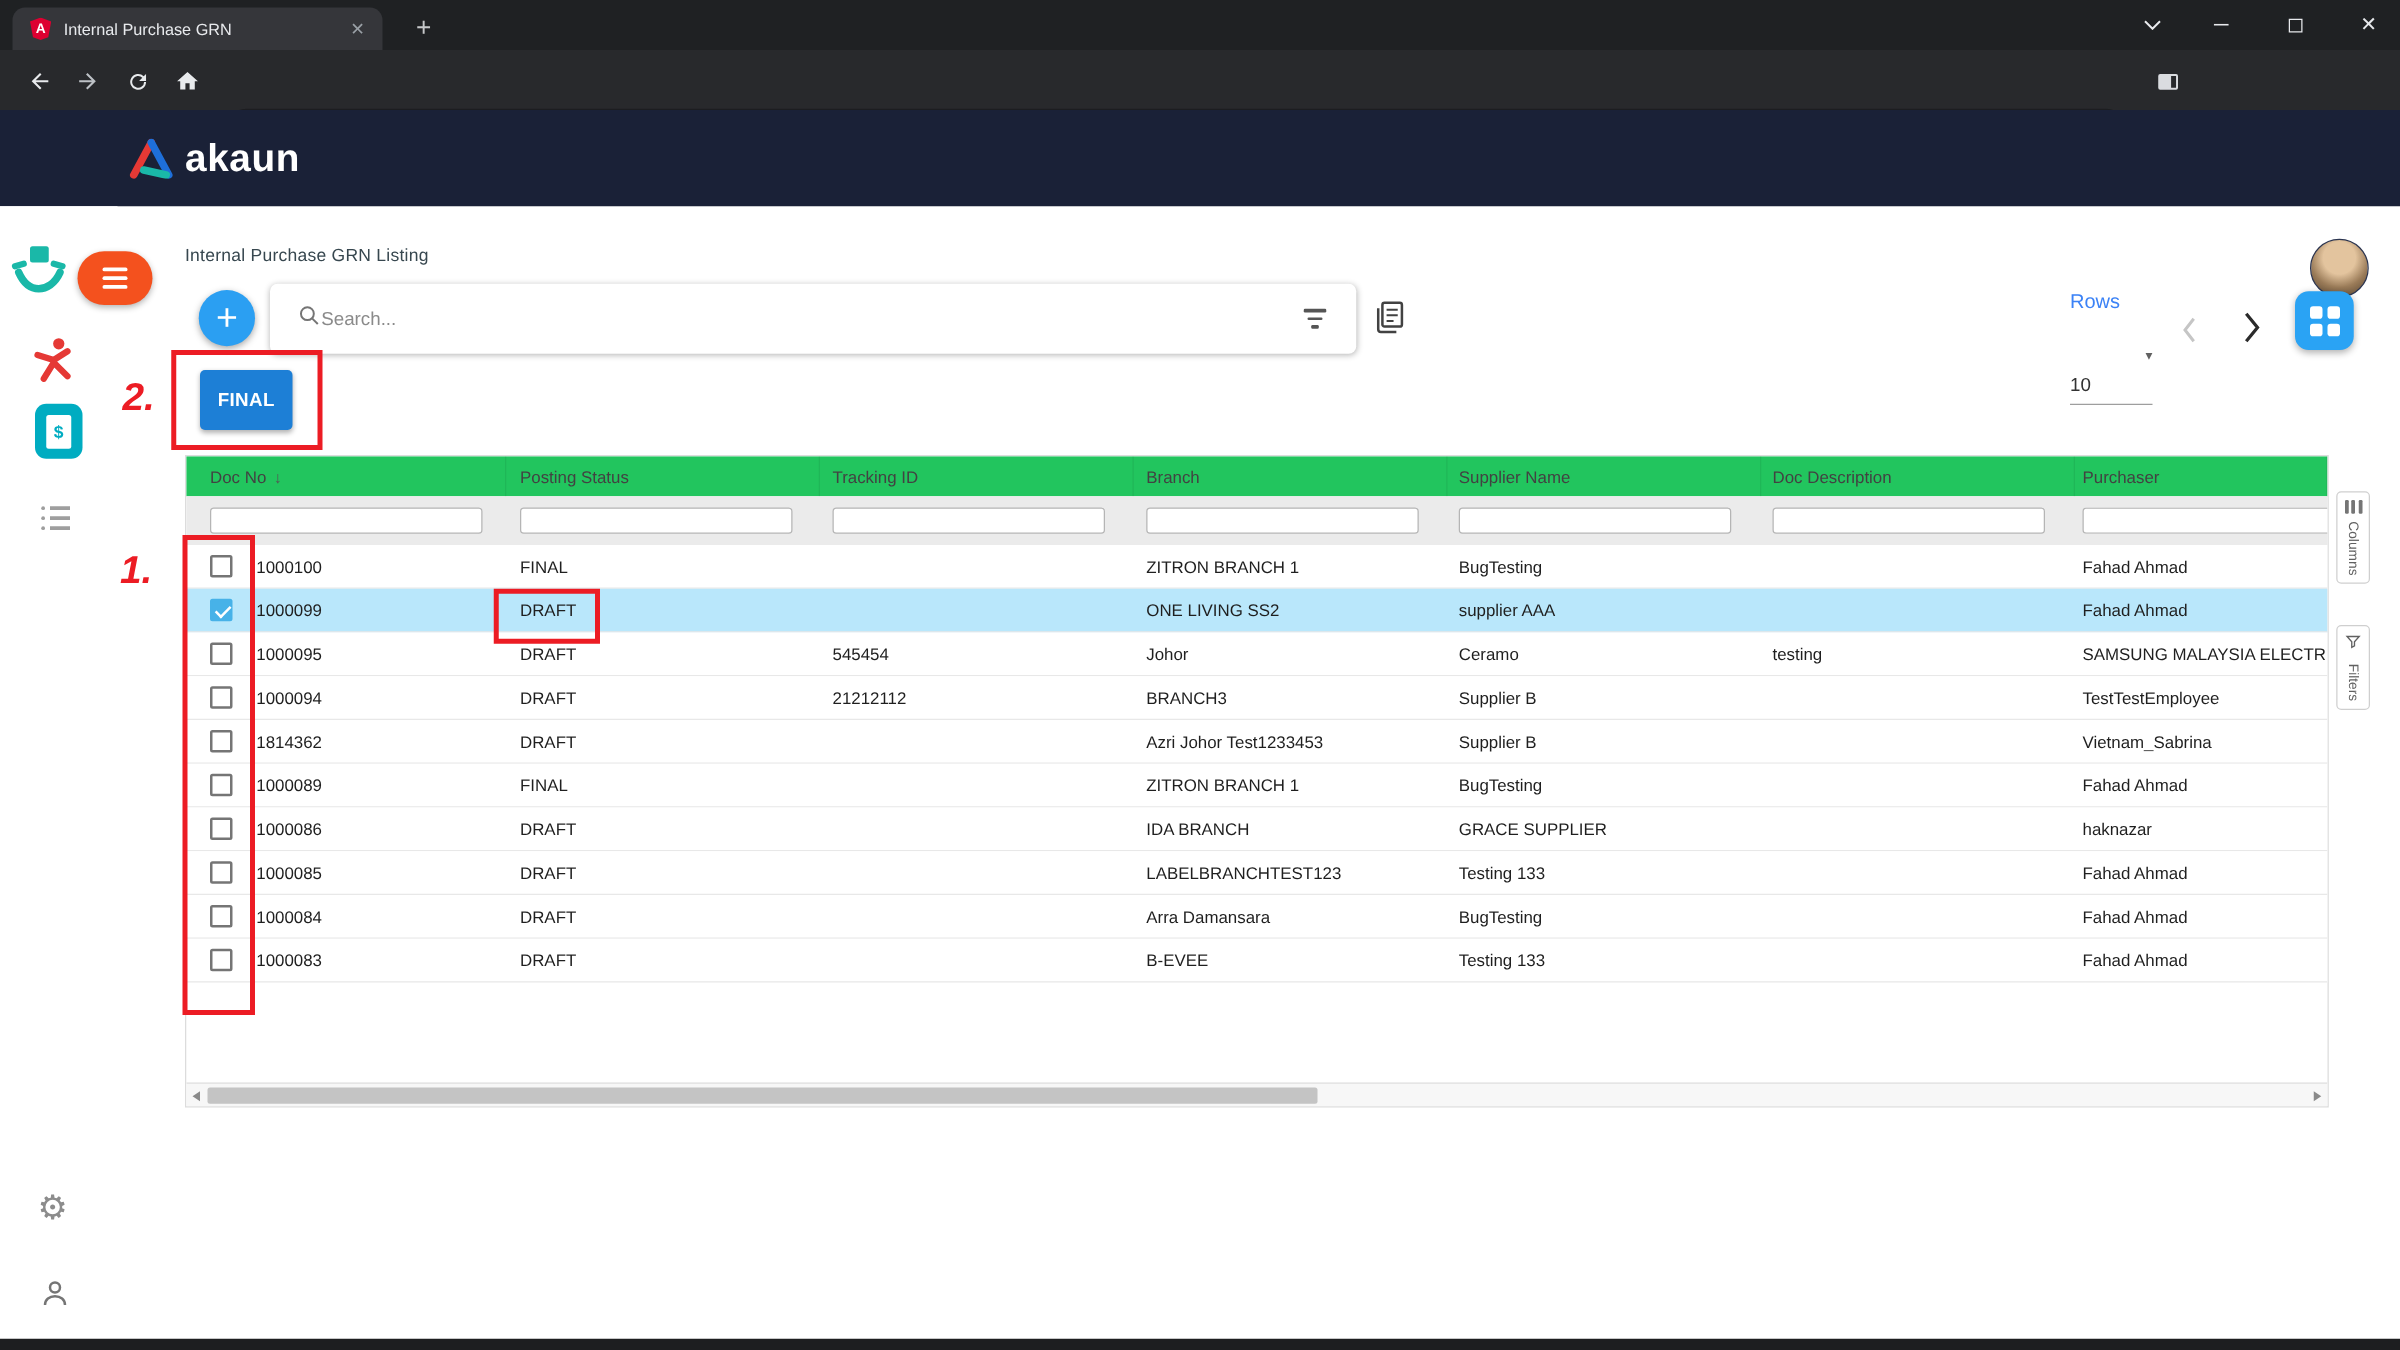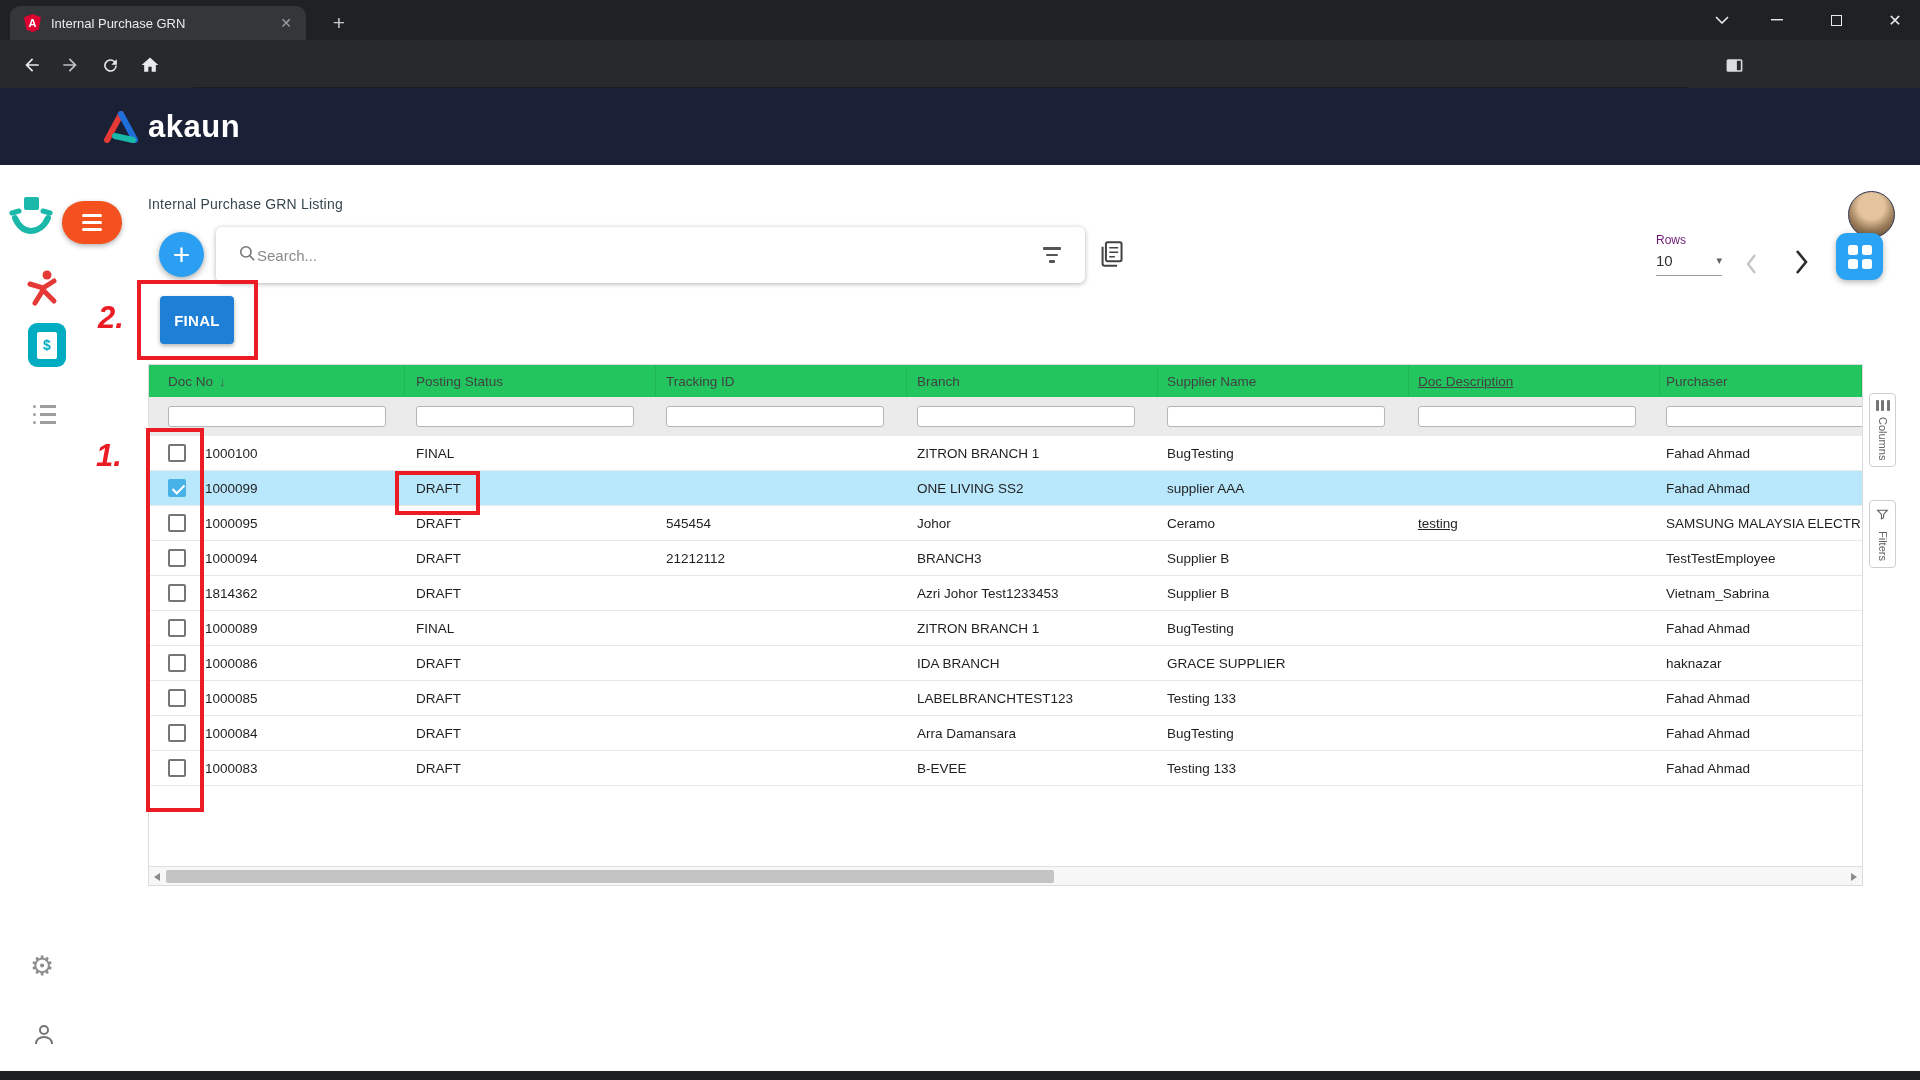--- a/index.html
+++ b/index.html
@@ -53,23 +53,23 @@
 
   .fab { position:absolute; left:159px; top:232px; width:45px; height:45px; border-radius:50%; background:#2b9ff2; color:#fff; font-size:30px; font-weight:300; display:flex; align-items:center; justify-content:center; box-shadow:0 2px 6px rgba(0,0,0,.35); }
   .searchcard { position:absolute; left:216px; top:227px; width:869px; height:56px; background:#fff; border-radius:6px; box-shadow:0 1px 5px rgba(0,0,0,.3); display:flex; align-items:center; padding:0 22px; }
   .searchcard input { border:none; outline:none; flex:1; font-size:15px; color:#333; font-family:"Liberation Sans",sans-serif; }
   .searchcard input::placeholder { color:#8a8a8a; }
   .tune { display:flex; flex-direction:column; gap:4px; align-items:center; width:22px; }
   .tune i { height:2.5px; background:#555; border-radius:1px; display:block; }
   .tune .l1{width:18px;} .tune .l2{width:12px;} .tune .l3{width:6px;}
   .pages-icon { position:absolute; left:1098px; top:240px; }
 
-  .rows-label { position:absolute; left:1656px; top:233px; font-size:12px; color:#701a75; }
+  .rows-label { position:absolute; left:1656px; top:233px; font-size:16px; color:#3b82f6; }
   .rows-select { position:absolute; left:1656px; top:252px; width:66px; border-bottom:1px solid #9e9e9e; padding-bottom:6px; display:flex; align-items:center; justify-content:space-between; }
-  .rows-value { font-size:15px; color:#333; }
+  .rows-value { font-size:15px; color:#333;margin-top:48px; }
   .rows-arrow { font-size:11px; color:#616161; }
   .pg-prev { position:absolute; left:1744px; top:252px; }
   .pg-next { position:absolute; left:1792px; top:248px; }
   .gridbtn { position:absolute; left:1836px; top:233px; width:47px; height:47px; border-radius:11px; background:#2aa3f4; box-shadow:0 2px 6px rgba(0,0,0,.3); display:flex; align-items:center; justify-content:center; }
   .gridbtn .g { display:grid; grid-template-columns:10px 10px; grid-template-rows:10px 10px; gap:4px; }
   .gridbtn .g i { background:#fff; border-radius:2.5px; }
 
   .finalbtn { position:absolute; left:160px; top:296px; width:74px; height:48px; background:#1d7fd6; color:#fff; font-size:15px; font-weight:bold; border:none; border-radius:4px; box-shadow:0 2px 4px rgba(0,0,0,.3); display:flex; align-items:center; justify-content:center; letter-spacing:.3px; }
 
   
@@ -78,21 +78,21 @@
   .thead > div { border-right:1px solid rgba(0,0,0,.07); height:100%; display:flex; align-items:center; }
   .tfilter { display:flex; height:39px; background:#ebebeb; align-items:center; }
   .tfilter input { width:218px; height:21px; border:1px solid #b5b5b5; border-radius:3px; background:#fff; outline:none; padding:0 5px; font-size:12px; }
   .trow { display:flex; height:35px; align-items:center; border-bottom:1px solid #e8e8e8; font-size:13.5px; color:#1f1f1f; background:#fff;justify-content:center; }
   .trow.selected { background:#b9e7fb; }
   .c-doc { width:256px; padding-left:19px; display:flex; align-items:center; gap:19px; }
   .c-post { width:251px; padding-left:11px; }
   .c-track { width:251px; padding-left:10px; }
   .c-branch { width:251px; padding-left:10px; }
   .c-supp { width:251px; padding-left:9px; }
-  .c-desc { width:251px; padding-left:9px;text-decoration:underline; }
+  .c-desc { width:251px; padding-left:9px; }
   .c-purch { flex:1; padding-left:6px; overflow:hidden; white-space:nowrap; }
   .sort-arrow { margin-left:6px; font-size:13px; color:#555; }
   .cb { width:18px; height:18px; border:2px solid #757575; border-radius:2px; background:#fff; position:relative; flex:none; }
   .cb.checked { background:#47b2e8; border-color:#47b2e8; }
   .cb.checked::after { content:""; position:absolute; left:5px; top:1px; width:5px; height:10px; border:solid #fff; border-width:0 2.5px 2.5px 0; transform:rotate(45deg); }
 
   .hscroll { position:absolute; left:0; bottom:0; width:100%; height:19px; background:#f7f7f7; border-top:1px solid #e0e0e0; }
   .hthumb { position:absolute; left:17px; top:3px; width:888px; height:13px; background:#c4c4c4; border-radius:2px; }
   .harrow { position:absolute; top:6px; width:0; height:0; }
   .harrow.left { left:5px; border-top:4px solid transparent; border-bottom:4px solid transparent; border-right:6px solid #8a8a8a; }

